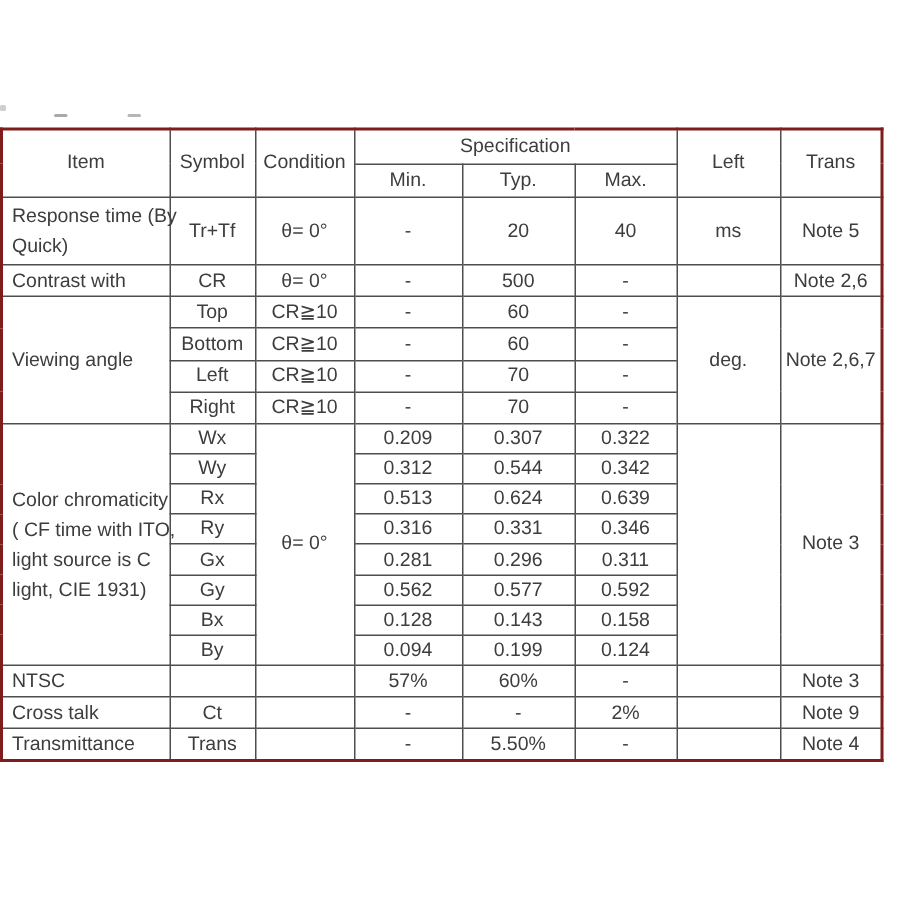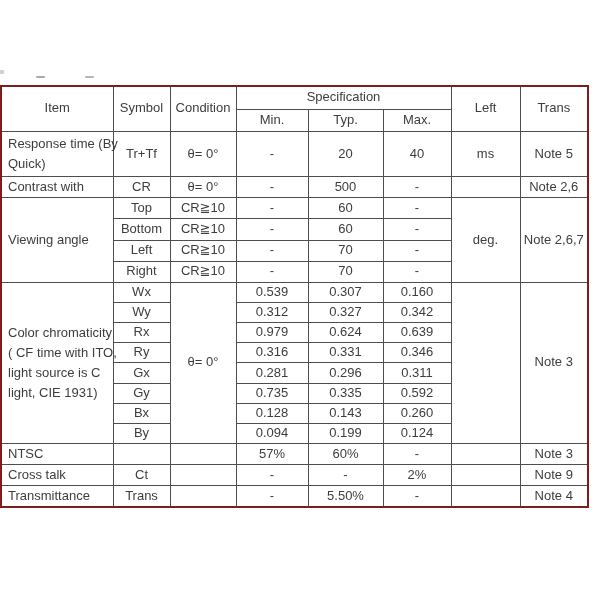--- a/index.html
+++ b/index.html
@@ -137,61 +137,61 @@
 
     <tr class="chr">
       <td class="left lines" rowspan="8">
         <div>Color chromaticity</div>
         <div>( CF time with ITO,</div>
         <div>light source is C</div>
         <div>light, CIE 1931)</div>
       </td>
       <td>Wx</td>
       <td rowspan="8">θ= 0°</td>
-      <td>0.539</td>
+      <td>0.209</td>
       <td>0.307</td>
-      <td>0.160</td>
+      <td>0.322</td>
       <td rowspan="8"></td>
       <td rowspan="8">Note 3</td>
     </tr>
     <tr class="chr">
       <td>Wy</td>
       <td>0.312</td>
-      <td>0.327</td>
+      <td>0.544</td>
       <td>0.342</td>
     </tr>
     <tr class="chr">
       <td>Rx</td>
-      <td>0.979</td>
+      <td>0.513</td>
       <td>0.624</td>
       <td>0.639</td>
     </tr>
     <tr class="chr">
       <td>Ry</td>
       <td>0.316</td>
       <td>0.331</td>
       <td>0.346</td>
     </tr>
     <tr class="chr">
       <td>Gx</td>
       <td>0.281</td>
       <td>0.296</td>
       <td>0.311</td>
     </tr>
     <tr class="chr">
       <td>Gy</td>
-      <td>0.735</td>
-      <td>0.335</td>
+      <td>0.562</td>
+      <td>0.577</td>
       <td>0.592</td>
     </tr>
     <tr class="chr">
       <td>Bx</td>
       <td>0.128</td>
       <td>0.143</td>
-      <td>0.260</td>
+      <td>0.158</td>
     </tr>
     <tr class="chr">
       <td>By</td>
       <td>0.094</td>
       <td>0.199</td>
       <td>0.124</td>
     </tr>
 
     <tr class="std">
       <td class="left">NTSC</td>

